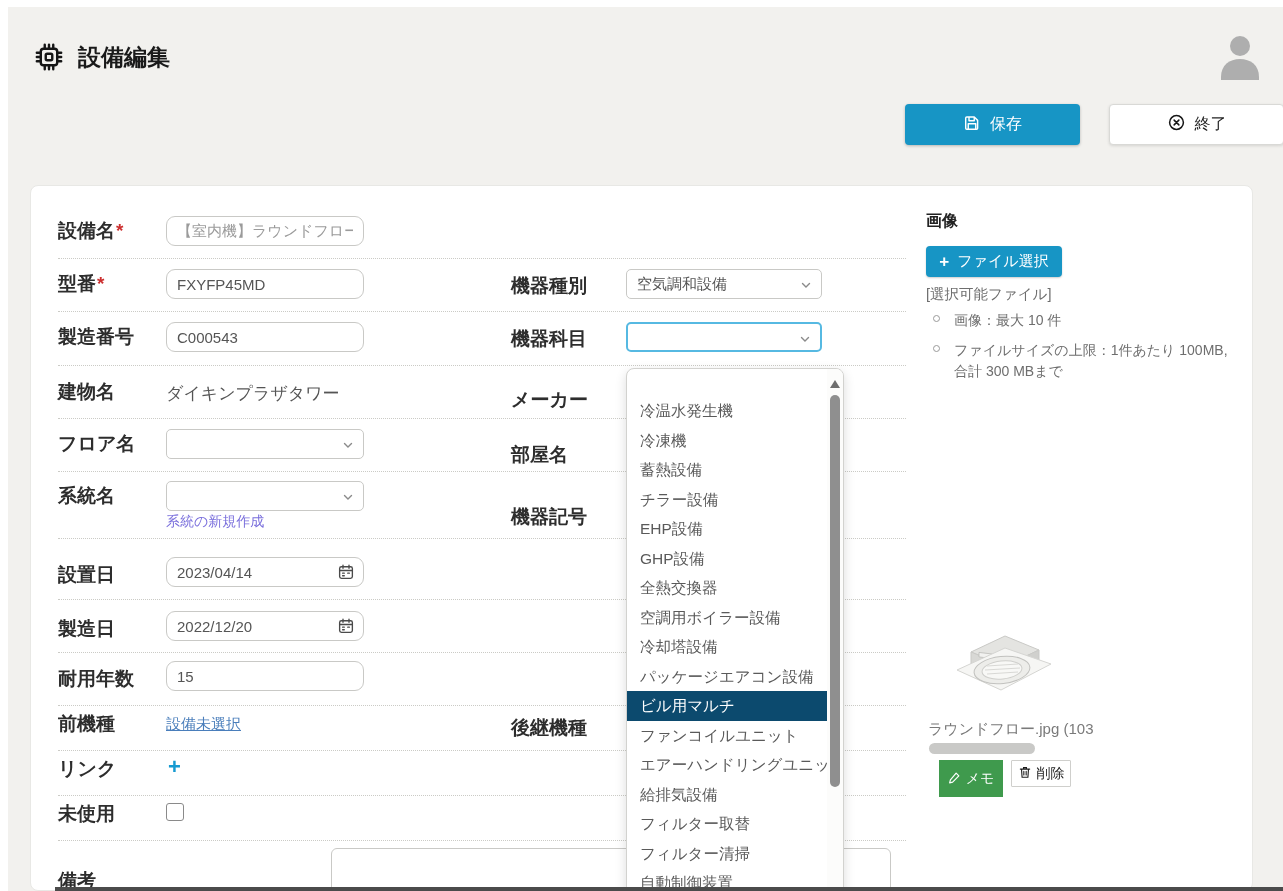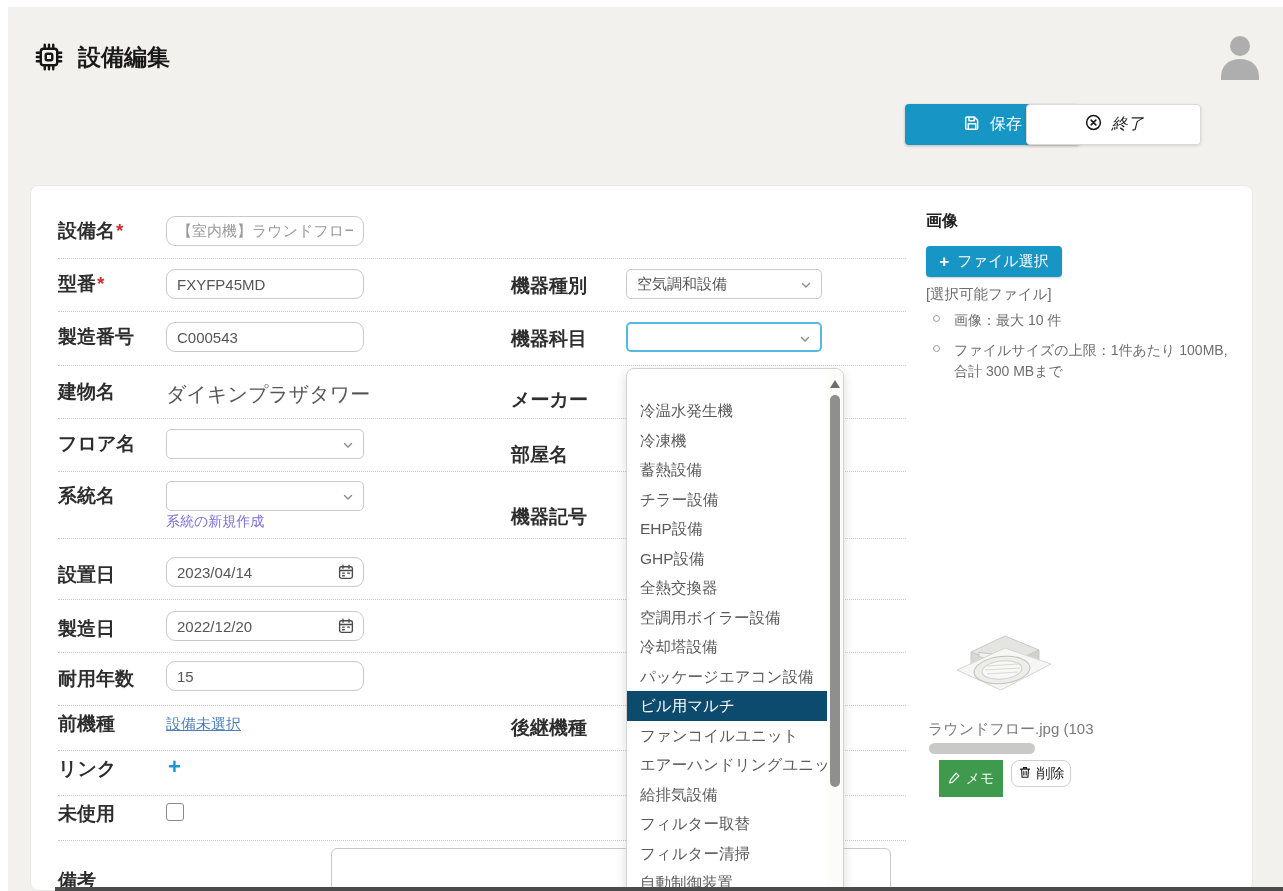--- a/index.html
+++ b/index.html
@@ -17,21 +17,21 @@
   .chip-wrap { position:absolute; left:32px; top:40px; width:34px; height:34px; }
   .page-title { position:absolute; left:78px; top:40px; height:34px; line-height:34px;
     font-size:23px; font-weight:700; color:#1a1a1a; }
   .avatar { position:absolute; left:1212px; top:27px; width:56px; height:56px; cursor:pointer; }
 
   
   .btn { position:absolute; top:104px; height:41px; width:175px; border-radius:4px;
     display:flex; align-items:center; justify-content:center; gap:9px;
     font-size:16px; cursor:pointer; border:1px solid transparent; }
   .btn-save { left:905px; background:#1795c5; color:#fff; box-shadow:0 1px 3px rgba(0,0,0,.25); }
-  .btn-exit { left:1026px; background:#fff; color:#1c1c1c; border-color:#d9d9d6; box-shadow:0 1px 3px rgba(0,0,0,.12);font-style:italic; }
+  .btn-exit { left:1109px; background:#fff; color:#1c1c1c; border-color:#d9d9d6; box-shadow:0 1px 3px rgba(0,0,0,.12); }
 
   
   .card { position:absolute; left:30px; top:185px; width:1223px; height:706px;
     background:#fff; border:1px solid #e8e8e5; border-radius:8px; overflow:hidden; }
   .sep { position:absolute; left:27px; width:848px; border-top:1px dotted #cbcbc6; }
 
   .flabel { position:absolute; height:22px; line-height:22px; font-size:19px; font-weight:700; color:#2d2d2d; white-space:nowrap; }
   .req { color:#cc2f2f; margin-left:1px; }
 
   .tinput { position:absolute; width:198px; height:30px; border:1px solid #c9c9c6; border-radius:9px;
@@ -40,21 +40,21 @@
   .date-wrap { position:absolute; width:198px; height:30px; }
   .date-wrap .tinput { left:0; top:0; padding-right:32px; }
   .date-wrap .cal { position:absolute; right:9px; top:6px; width:18px; height:18px; }
 
   .select { position:absolute; width:198px; height:30px; border:1px solid #c9c9c6; border-radius:5px;
     background:#fff; cursor:pointer; display:flex; align-items:center; padding:0 28px 0 10px;
     font-size:15px; color:#555; }
   .select .chev { position:absolute; right:8px; top:8px; width:14px; height:14px; }
   .select.focused { border:2px solid #56b9e2; }
 
-  .static-val { position:absolute; font-size:20px; color:#555; height:22px; line-height:22px; white-space:nowrap; }
+  .static-val { position:absolute; font-size:17px; color:#555; height:22px; line-height:22px; white-space:nowrap; }
   .link-purple { position:absolute; font-size:14px; color:#7a6fdc; cursor:pointer; white-space:nowrap; }
   .link-blue { position:absolute; font-size:15px; color:#4a7ebb; text-decoration:underline; cursor:pointer; white-space:nowrap; }
   .plus-add { position:absolute; font-size:22px; font-weight:700; color:#169ad1; cursor:pointer; line-height:22px; }
   .checkbox { position:absolute; width:18px; height:18px; border:1.6px solid #8a8a8a; border-radius:3px; background:#fff; cursor:pointer; }
   .remarks-area { position:absolute; left:300px; top:662px; width:560px; height:110px;
     border:1px solid #c9c9c6; border-radius:6px; resize:none; font-family:inherit; font-size:15px; padding:8px; outline:none; }
 
   
   .dropdown { position:absolute; left:595px; top:182px; width:218px; height:539px; background:#fff;
     border:1px solid #d2d2cf; border-radius:8px 8px 0 0; box-shadow:0 4px 12px rgba(0,0,0,.14);
@@ -79,21 +79,21 @@
   .note-row { display:flex; gap:14px; margin-bottom:9px; }
   .note-bullet { flex:0 0 auto; width:7px; height:7px; border:1.5px solid #9a9a9a; border-radius:50%; margin-top:5px; }
   .note-text { font-size:14px; color:#6e6e6e; line-height:21px; white-space:pre-line; }
 
   .thumb { position:absolute; left:912px; top:440px; width:112px; height:82px; }
   .file-name { position:absolute; left:897px; top:534px; width:330px; font-size:15px; color:#7a7a7a; white-space:nowrap; overflow:hidden; }
   .progress { position:absolute; left:898px; top:557px; width:106px; height:11px; background:#c9c9c7; border-radius:6px; }
   .btn-memo { position:absolute; left:908px; top:574px; width:64px; height:37px; background:#3f9a4d; color:#fff;
     border:none; border-radius:0; font-size:14px; cursor:pointer; display:flex; align-items:center; justify-content:center; gap:5px; }
   .btn-del { position:absolute; left:980px; top:574px; width:60px; height:27px; background:#fff; color:#222;
-    border:1px solid #cfcfcc; border-radius:8px; font-size:14px; cursor:pointer; display:flex; align-items:center; justify-content:center; gap:5px; }
+    border:1px solid #cfcfcc; border-radius:1px; font-size:14px; cursor:pointer; display:flex; align-items:center; justify-content:center; gap:5px; }
 </style>
 </head>
 <body>
 
 <div class="edge-top"></div>
 <div class="edge-left"></div>
 
 <div class="app-header">
   <span class="chip-wrap">
     <svg width="34" height="34" viewBox="0 0 24 24" fill="none" stroke="#161616" stroke-width="1.7" stroke-linecap="round">

